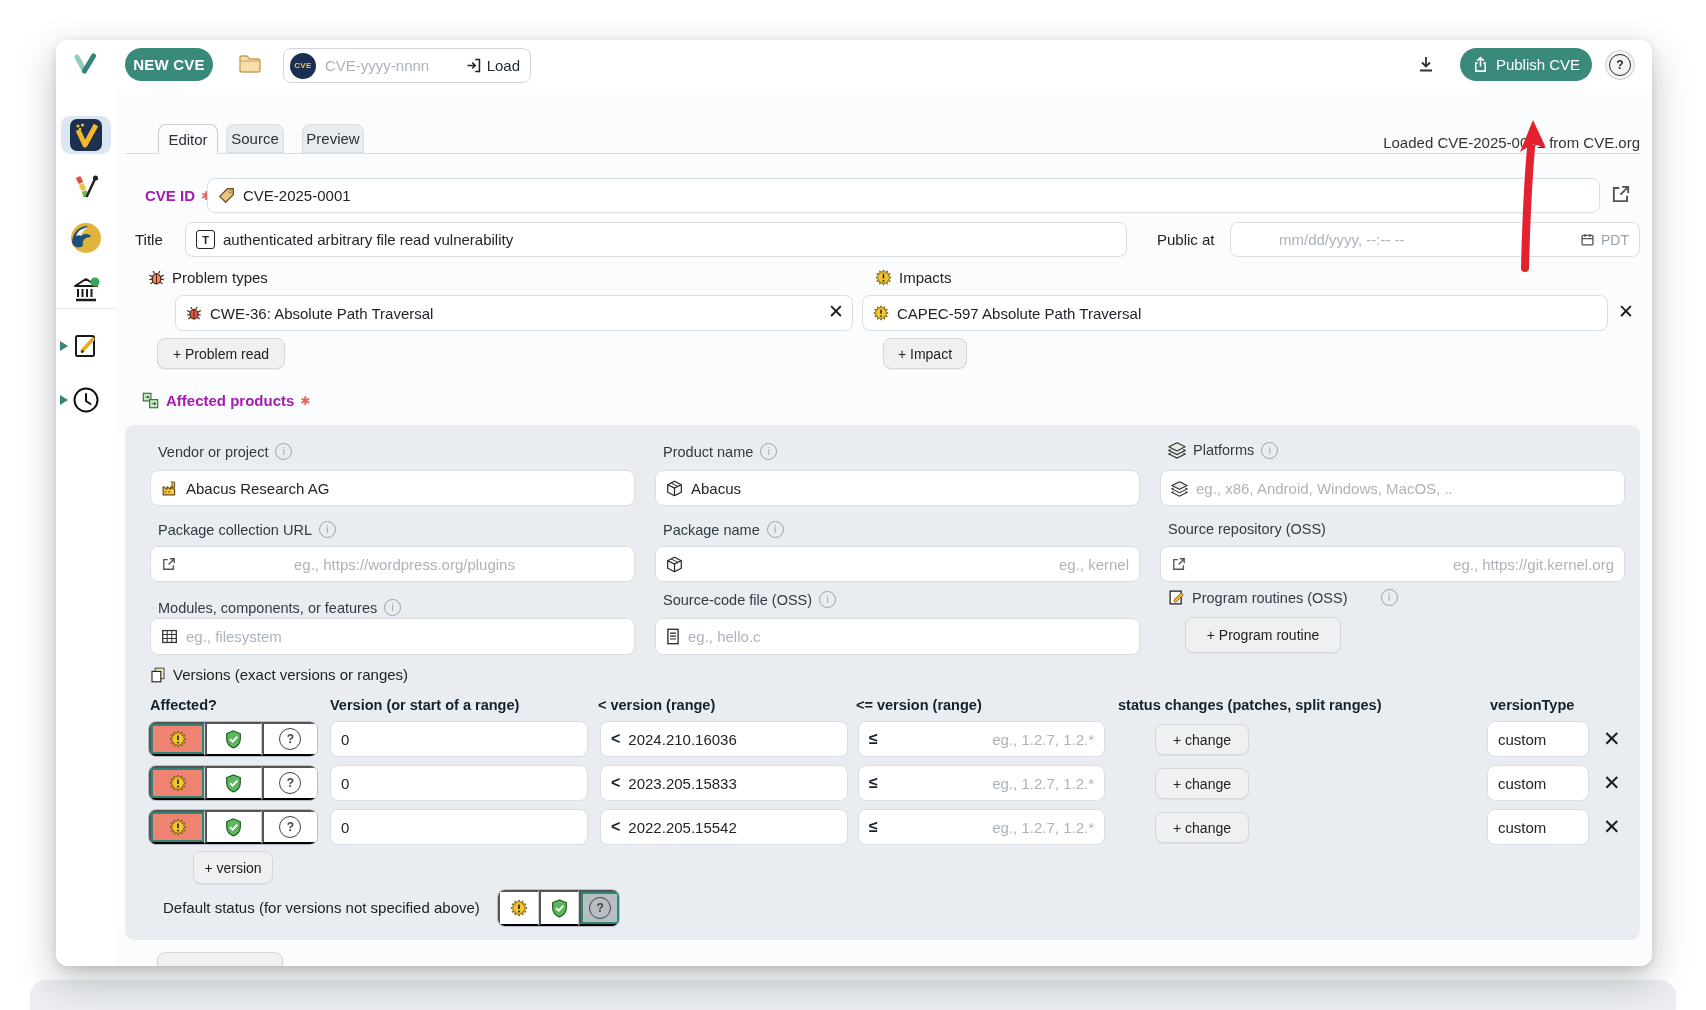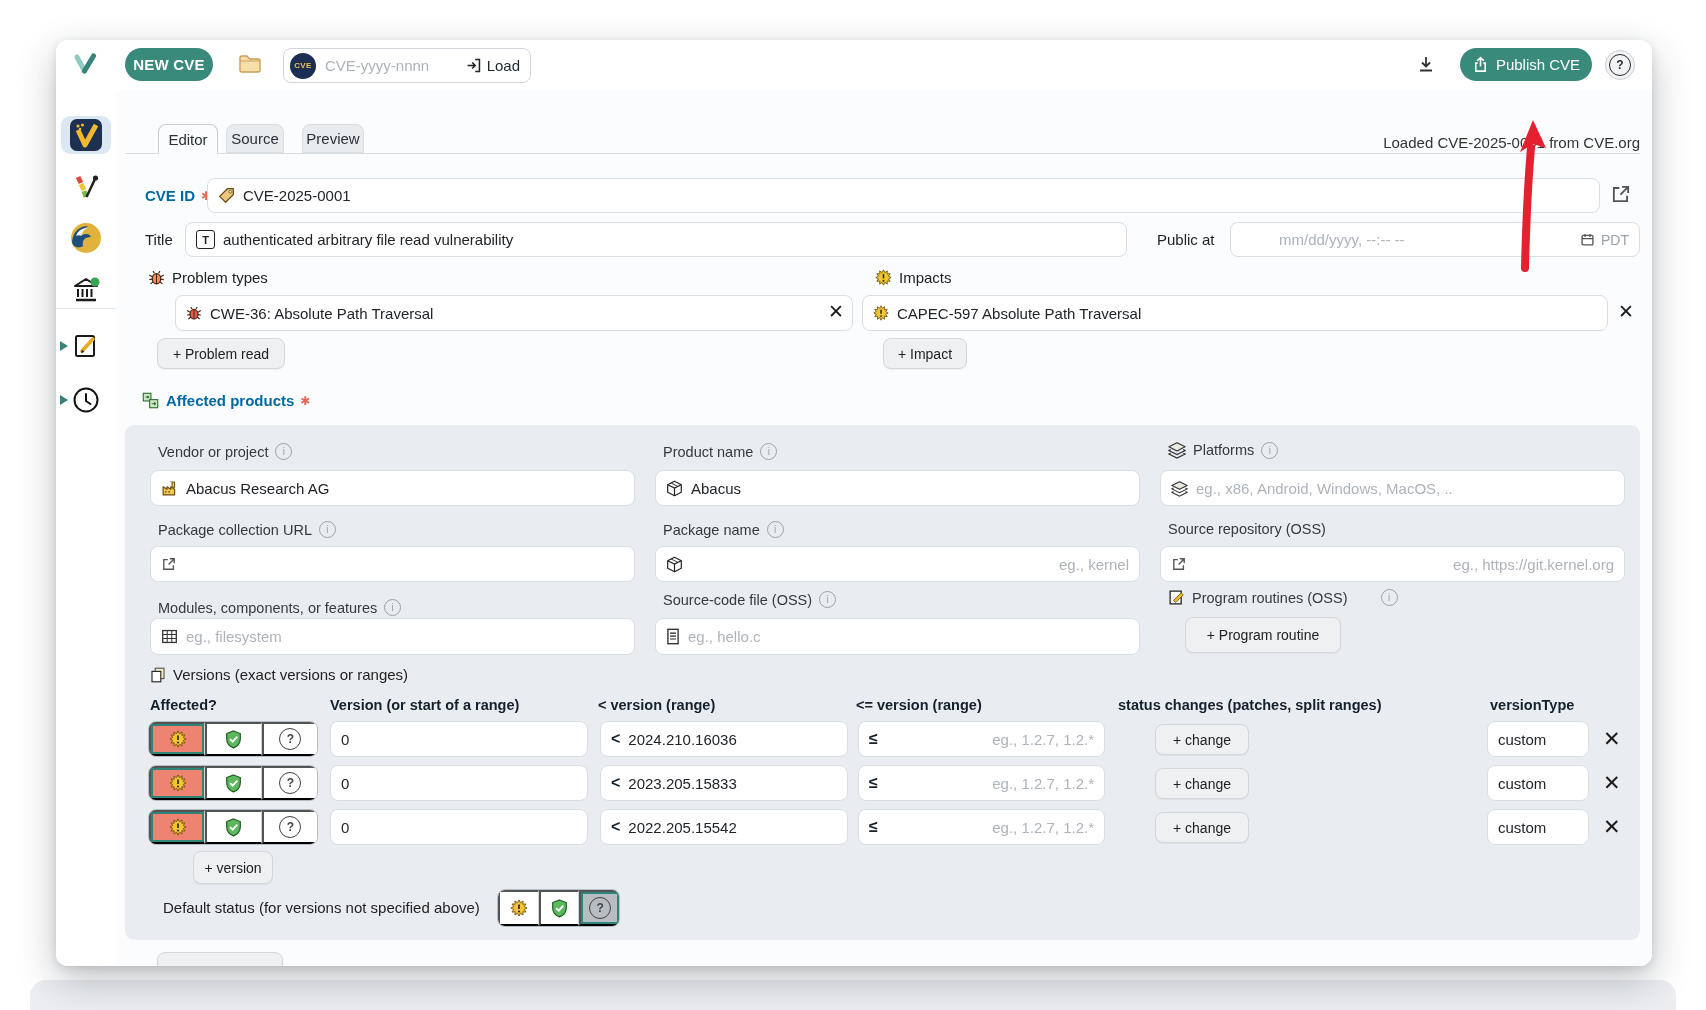--- a/index.html
+++ b/index.html
@@ -36,21 +36,21 @@
   .tri{position:absolute;left:4px;width:0;height:0;border-left:8px solid #35857a;border-top:5.5px solid transparent;
     border-bottom:5.5px solid transparent;}
   
   .content{position:absolute;left:60px;top:50px;right:0;bottom:0;background:#fbfcfd;overflow:hidden;}
   .tabsrow{position:absolute;left:9px;right:12px;top:34px;height:29px;border-bottom:1px solid #d8dde2;}
   .tab{position:absolute;top:0;height:29px;border:1px solid #d9dee2;border-radius:8px 8px 0 0;background:#e9ecef;
     font-size:15px;color:#2a3138;display:flex;align-items:center;justify-content:center;cursor:pointer;box-sizing:border-box;}
   .tab.active{background:#fbfcfd;border-color:#c8ced4;border-bottom-color:#fbfcfd;height:30px;z-index:2;}
   .loaded{position:absolute;top:44px;right:12px;font-size:15px;color:#333;}
   .flabel{font-size:15px;color:#222;display:flex;align-items:center;gap:7px;}
-  .blabel{font-weight:bold;font-size:15px;color:#0369a1;}
+  .blabel{font-weight:bold;font-size:15px;color:#a21caf;}
   .req{color:#e4695b;font-size:12px;margin-left:6px;}
   .field{display:flex;align-items:center;background:#fff;border:1px solid #d9dee3;border-radius:8px;padding:0 10px;gap:8px;
     box-sizing:border-box;height:35px;}
   .field input{flex:1;min-width:0;border:none;outline:none;background:transparent;font-size:15px;color:#212529;
     font-family:"Liberation Sans",sans-serif;padding:0;}
   .field input::placeholder, .loadgroup input::placeholder{color:#adb3ba;opacity:1;}
   .field input.ralign{text-align:right;}
   .ticon{width:17px;height:17px;border:1.6px solid #222;border-radius:3px;font-size:11px;font-weight:bold;color:#222;
     display:flex;align-items:center;justify-content:center;flex:0 0 auto;}
   .info{width:15px;height:15px;border:1px solid #9aa2a9;border-radius:50%;color:#9aa2a9;font-size:10px;
@@ -228,21 +228,21 @@
         </span>
         <input type="text" value="CVE-2025-0001" style="">
       </div>
       <button class="xbtn" style="position:absolute;left:1494px;top:93px;">
         <svg width="22" height="22" viewBox="0 0 20 20">
           <path d="M8.5 4.5 H3.5 V16.5 H15.5 V11.5" fill="none" stroke="#555" stroke-width="1.7"></path>
           <path d="M11 3.5 H16.5 V9 M16 4 L9.5 10.5" fill="none" stroke="#555" stroke-width="1.7"></path>
         </svg>
       </button>
 
-      <div class="pa-wrap" style="left:29px;top:132px;height:35px;">
+      <div class="pa-wrap" style="left:19px;top:132px;height:35px;">
         <span class="flabel">Title</span>
       </div>
       <div class="field" style="position:absolute;left:69px;top:132px;width:942px;">
         <span class="ticon">T</span>
         <input type="text" value="authenticated arbitrary file read vulnerability" style="">
       </div>
       <div class="pa-wrap" style="left:1041px;top:132px;height:35px;">
         <span class="flabel">Public at</span>
       </div>
       <div class="field datefield" style="position:absolute;left:1114px;top:132px;width:410px;">
@@ -384,20 +384,21 @@
           <span>Source repository (OSS)</span>
         </div>
 
         <div class="field" style="position:absolute;left:25px;top:121px;width:485px;height:36px;">
           <span>
             <svg width="16" height="16" viewBox="0 0 20 20">
               <path d="M8.5 4.5 H3.5 V16.5 H15.5 V11.5" fill="none" stroke="#555" stroke-width="1.7"></path>
               <path d="M11 3.5 H16.5 V9 M16 4 L9.5 10.5" fill="none" stroke="#555" stroke-width="1.7"></path>
             </svg>
           </span>
+          <input type="text" class="ralign" style="text-align: center;" placeholder="eg., https://wordpress.org/plugins">
         </div>
         <div class="field" style="position:absolute;left:530px;top:121px;width:485px;height:36px;">
           <span>
             <svg width="17" height="17" viewBox="0 0 20 20">
               <path d="M10 1.5 L18 5.5 V14.5 L10 18.5 L2 14.5 V5.5 Z" fill="#fff" stroke="#222" stroke-width="1.4" stroke-linejoin="round"></path>
               <path d="M2 5.5 L10 9.5 L18 5.5 M10 9.5 V18.5" stroke="#222" stroke-width="1.4" fill="none"></path>
               <path d="M6 3.5 L14 7.5" stroke="#222" stroke-width="1.1"></path>
             </svg>
           </span>
           <input type="text" class="ralign" placeholder="eg., kernel" style="">

